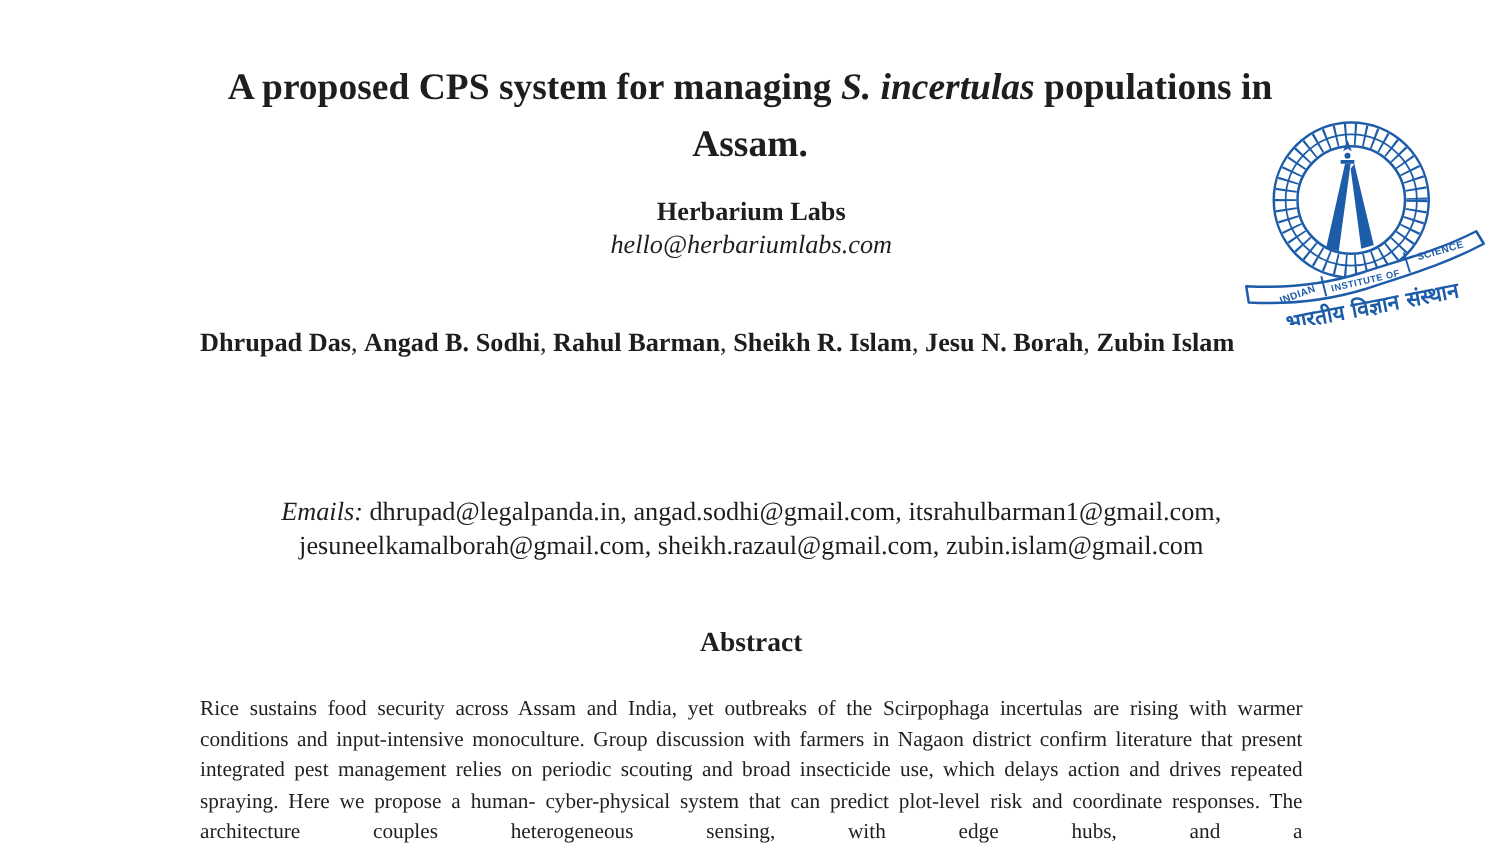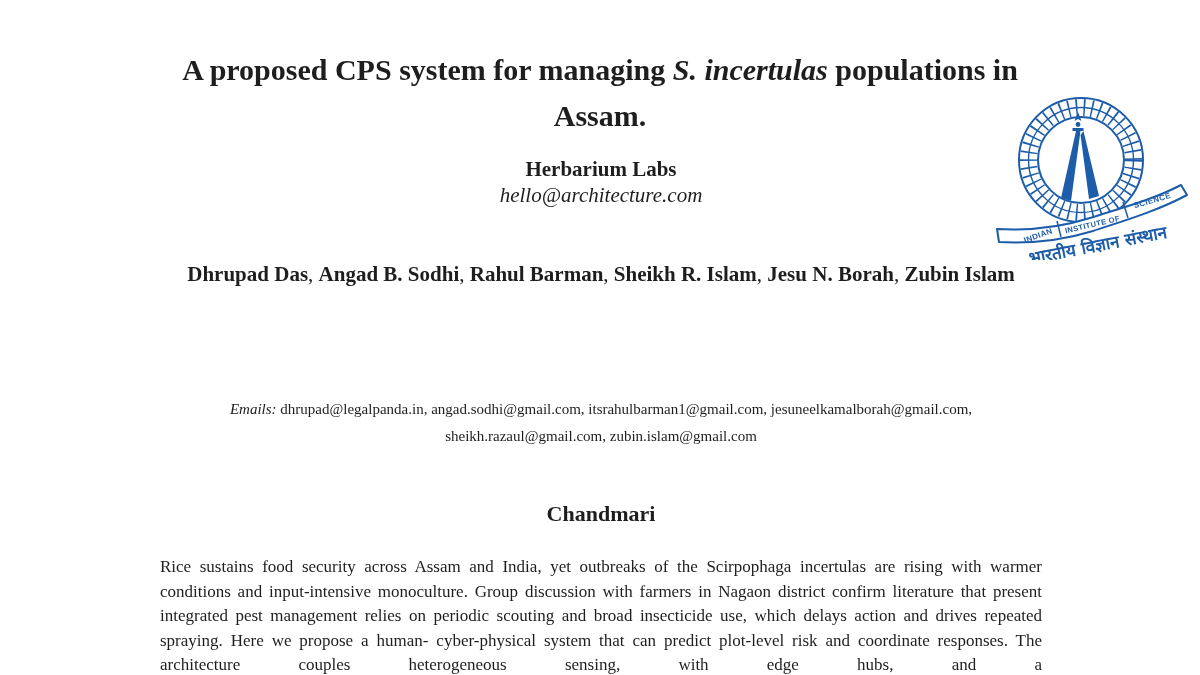--- a/index.html
+++ b/index.html
@@ -41,33 +41,32 @@
     font-weight: bold;
     letter-spacing: 0.4px;
   }
   .logo-devanagari {
     font-family: "DejaVu Sans", "Liberation Sans", sans-serif;
     font-weight: bold;
   }
   .authors-block {
     position: absolute;
     left: 160px; top: 261px; width: 882px;
-    text-align: center;
     font-size: 21px;
     line-height: 27px;
   }
   .authors-block p { margin: 0; }
   .authors .author-name { font-weight: bold; }
   .affiliation { font-style: italic; }
   .emails {
     position: absolute;
     left: 154px; top: 396px; width: 894px;
     margin: 0;
     text-align: center;
-    font-size: 15px;
+    font-size: 21px;
     line-height: 27px;
   }
   .emails .emails-label { font-style: italic; }
   .abstract-heading {
     position: absolute;
     left: 160px; top: 501px; width: 882px;
     margin: 0;
     text-align: center;
     font-size: 22px;
     font-weight: bold;
@@ -85,21 +84,21 @@
 </style>
 </head>
 <body>
 
 <div class="page">
 
   <h1 class="title"><span>A proposed CPS system for managing </span><span class="species">S. incertulas</span><span> populations in Assam.</span></h1>
 
   <div class="org">
     <div class="org-name">Herbarium Labs</div>
-    <div class="org-email">hello@architecture.com</div>
+    <div class="org-email">hello@herbariumlabs.com</div>
   </div>
 
   <div class="logo-wrap">
     <svg width="200" height="175" viewBox="0 0 200 175">
 
       <circle cx="86" cy="75" r="62" fill="none" stroke="#1d5ca9" stroke-width="2"></circle>
       <circle cx="86" cy="75" r="43" fill="none" stroke="#1d5ca9" stroke-width="2"></circle>
       <circle cx="86" cy="75" r="52.5" fill="none" stroke="#1d5ca9" stroke-width="17" stroke-dasharray="1.6 6.2"></circle>
       <circle cx="86" cy="75" r="52.5" fill="none" stroke="#1d5ca9" stroke-width="1.4"></circle>
 
@@ -119,17 +118,17 @@
       <text class="logo-devanagari" transform="translate(104,166) rotate(-11)" text-anchor="middle" font-size="17" fill="#1d5ca9">भारतीय विज्ञान संस्थान</text>
     </svg>
   </div>
 
   <div class="authors-block">
     <p class="authors"><span class="author-name">Dhrupad Das</span><span class="sep">, </span><span class="author-name">Angad B. Sodhi</span><span class="sep">, </span><span class="author-name">Rahul Barman</span><span class="sep">, </span><span class="author-name">Sheikh R. Islam</span><span class="sep">, </span><span class="author-name">Jesu N. Borah</span><span class="sep">, </span><span class="author-name">Zubin Islam</span></p>
   </div>
 
   <p class="emails"><span class="emails-label">Emails:</span> <span>dhrupad@legalpanda.in, angad.sodhi@gmail.com, itsrahulbarman1@gmail.com, jesuneelkamalborah@gmail.com, sheikh.razaul@gmail.com, zubin.islam@gmail.com</span></p>
 
-  <h2 class="abstract-heading">Chandmari</h2>
+  <h2 class="abstract-heading">Abstract</h2>
 
   <p class="abstract-text"><span>Rice sustains food security across Assam and India, yet outbreaks of the </span><span class="species">Scirpophaga incertulas</span><span> are rising with warmer conditions and input-intensive monoculture. Group discussion with farmers in Nagaon district confirm literature that present integrated pest management relies on periodic scouting and broad insecticide use, which delays action and drives repeated spraying. Here we propose a human- cyber-physical system that can predict plot-level risk and coordinate responses. The architecture couples heterogeneous sensing, with edge hubs, and a</span></p>
 
 </div>
 
 </body></html>

